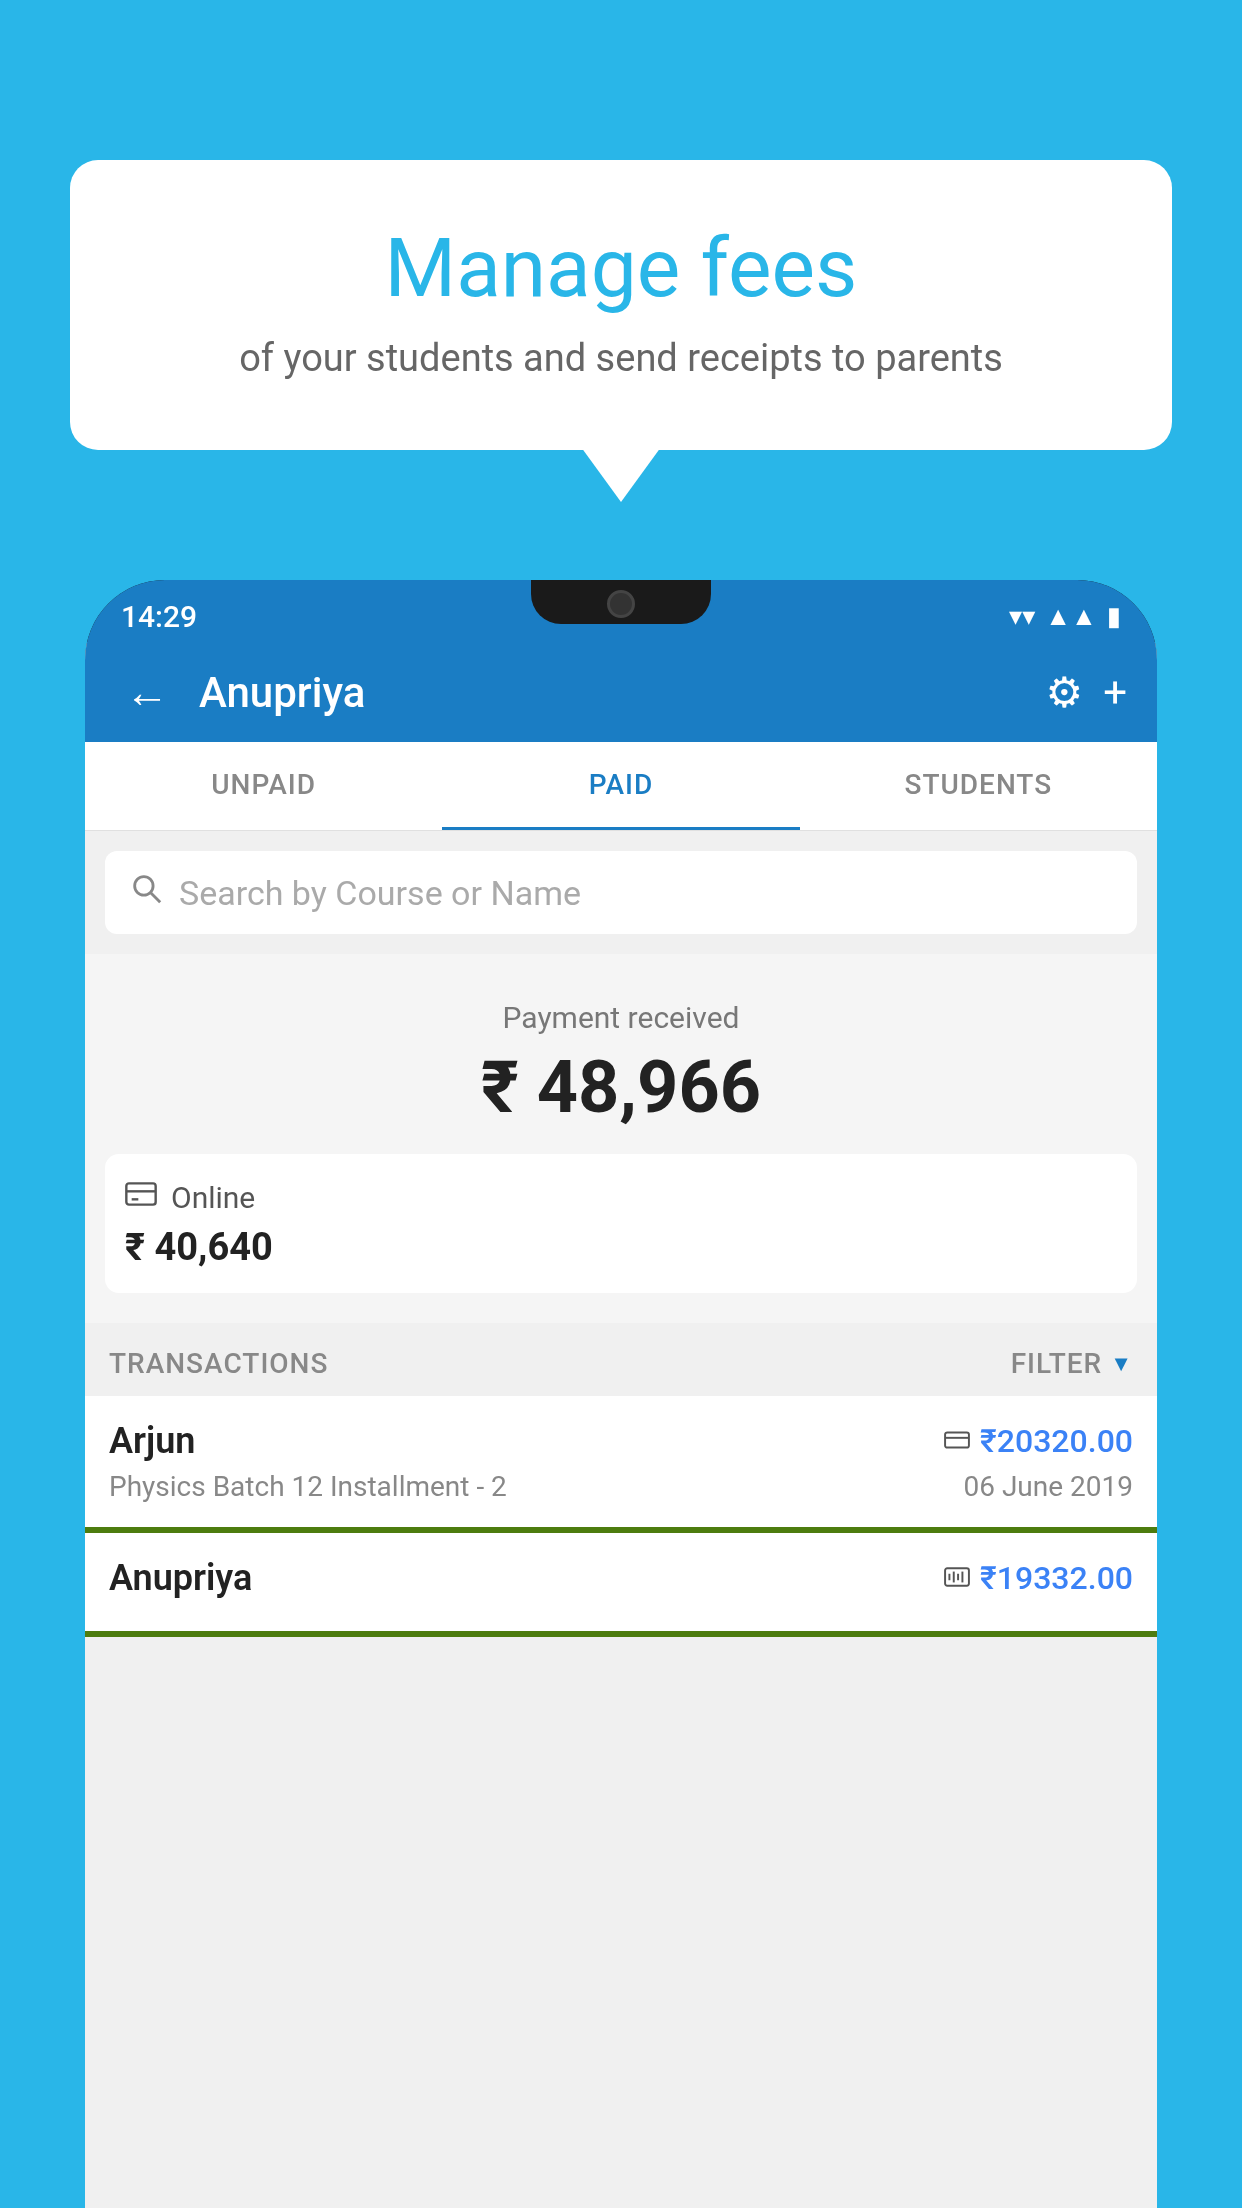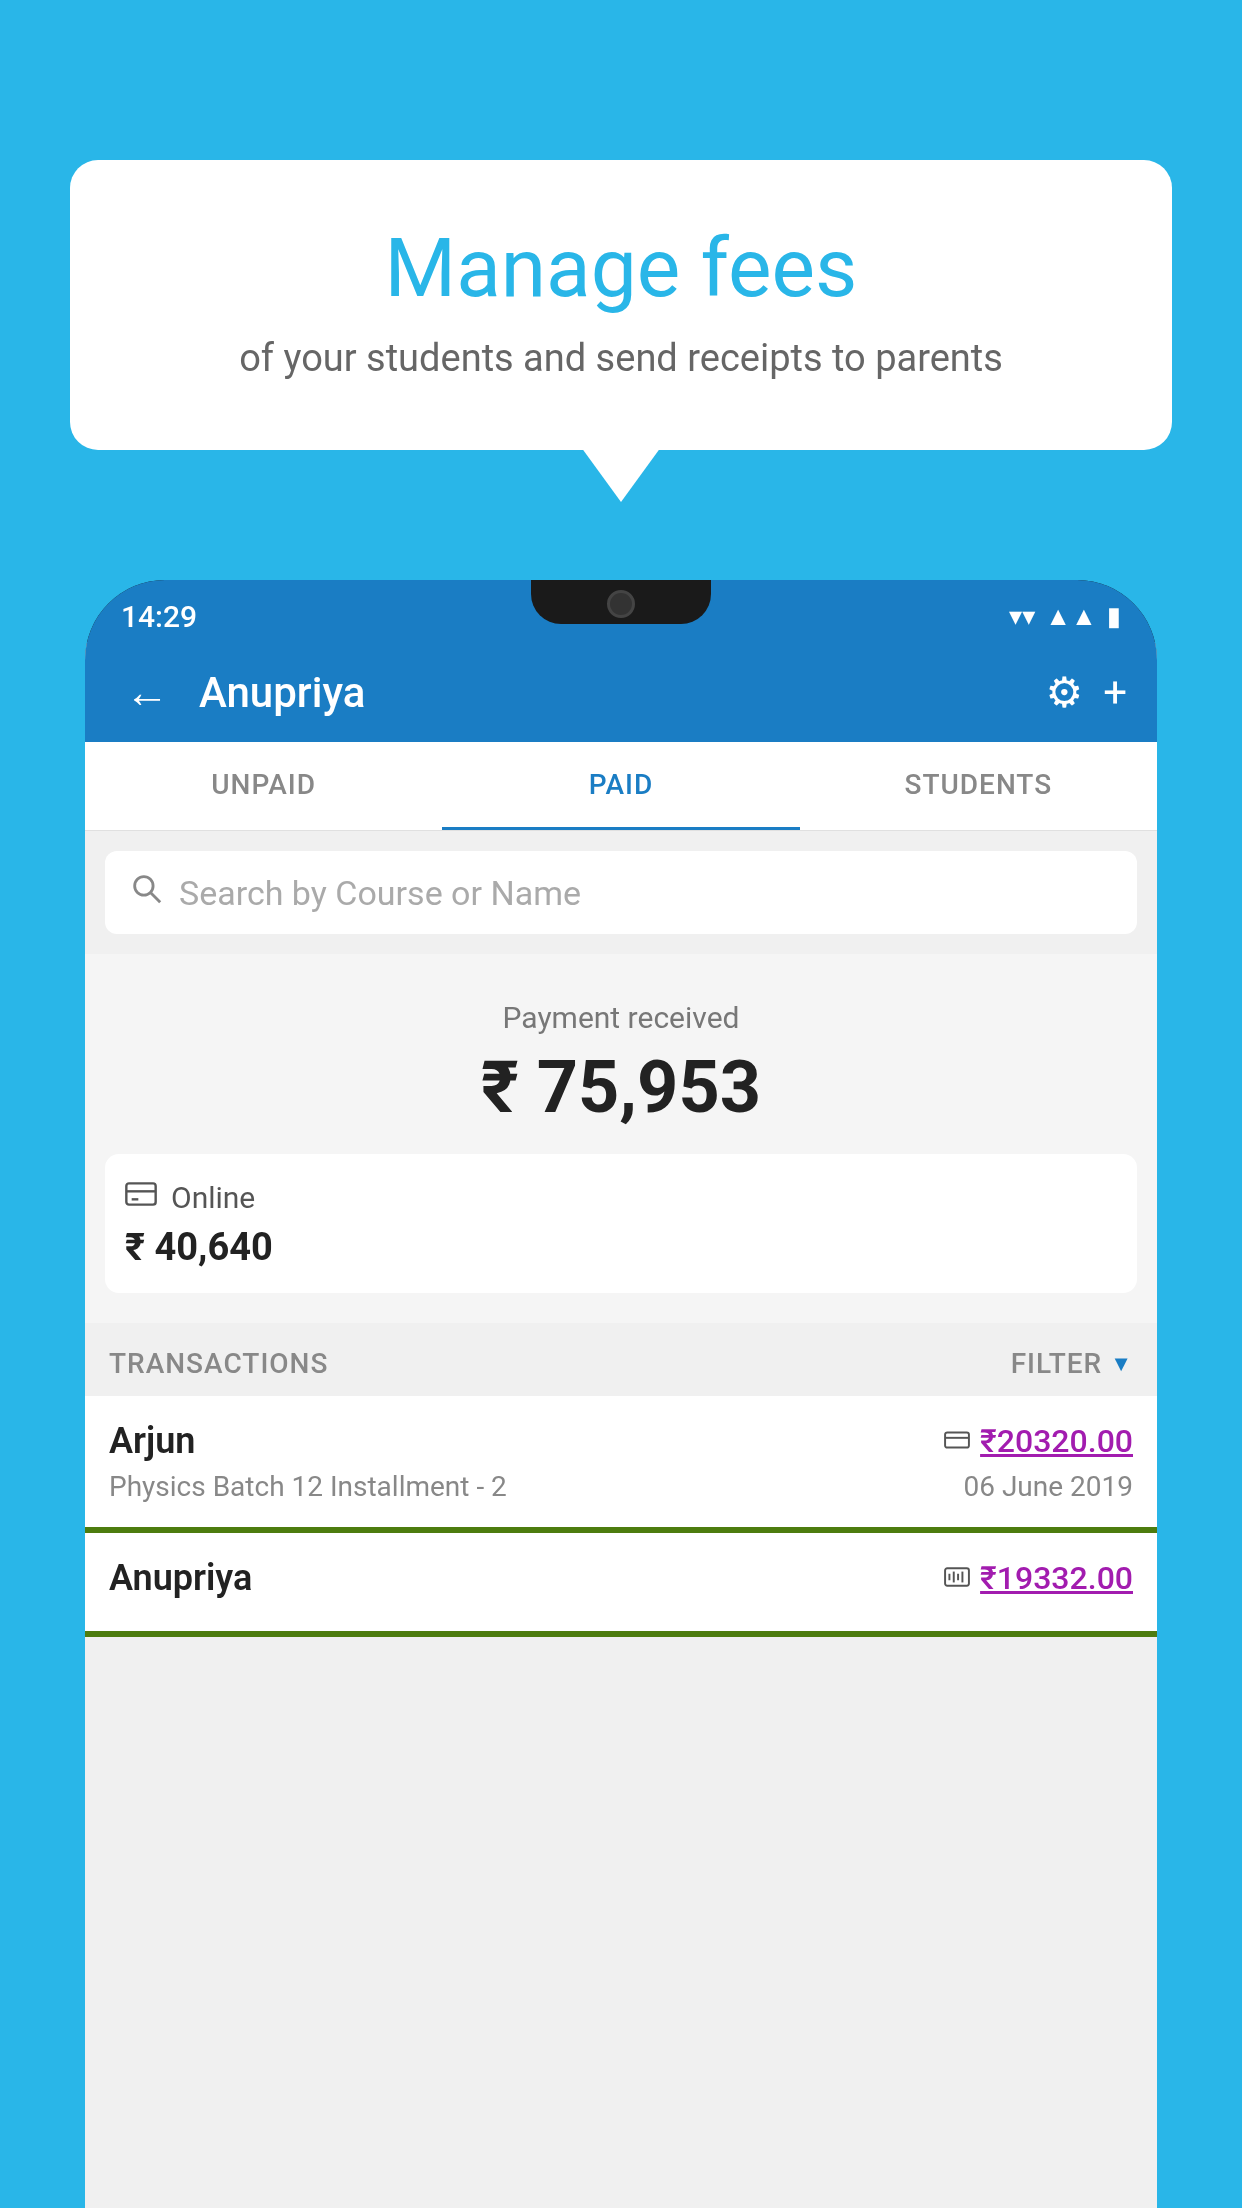--- a/index.html
+++ b/index.html
@@ -322,23 +322,22 @@
       gap: 10px;
     }
 
     .transaction-type-icon {
       font-size: 26px;
       color: #555;
     }
 
     .transaction-amount {
       font-size: 32px;
-      color: #a21caf;
-      font-weight: 500;
-      text-decoration: underline;
+      color: #3b82f6;
+      font-weight: 500;
     }
 
     .transaction-bottom {
       display: flex;
       justify-content: space-between;
       align-items: center;
     }
 
     .transaction-course {
       font-size: 28px;
@@ -395,21 +394,21 @@
         <svg width="34" height="34" viewBox="0 0 24 24" fill="none" stroke="#888" stroke-width="2">
           <circle cx="10.5" cy="10.5" r="6.5"></circle>
           <line x1="15.5" y1="15.5" x2="22" y2="22"></line>
         </svg>
       </span>
       <span class="search-placeholder">Search by Course or Name</span>
     </div>
 
     <div class="payment-received">
       <div class="payment-label">Payment received</div>
-      <div class="payment-amount">₹ 75,953</div>
+      <div class="payment-amount">₹ 48,966</div>
 
       <div class="payment-cards">
 
 
         <div class="payment-card">
           <div class="card-header">
             <span class="card-icon">
               <svg width="32" height="32" viewBox="0 0 24 24" fill="none" stroke="#555" stroke-width="1.8">
                 <rect x="1" y="4" width="22" height="16" rx="2"></rect>
                 <line x1="1" y1="10" x2="23" y2="10"></line>

